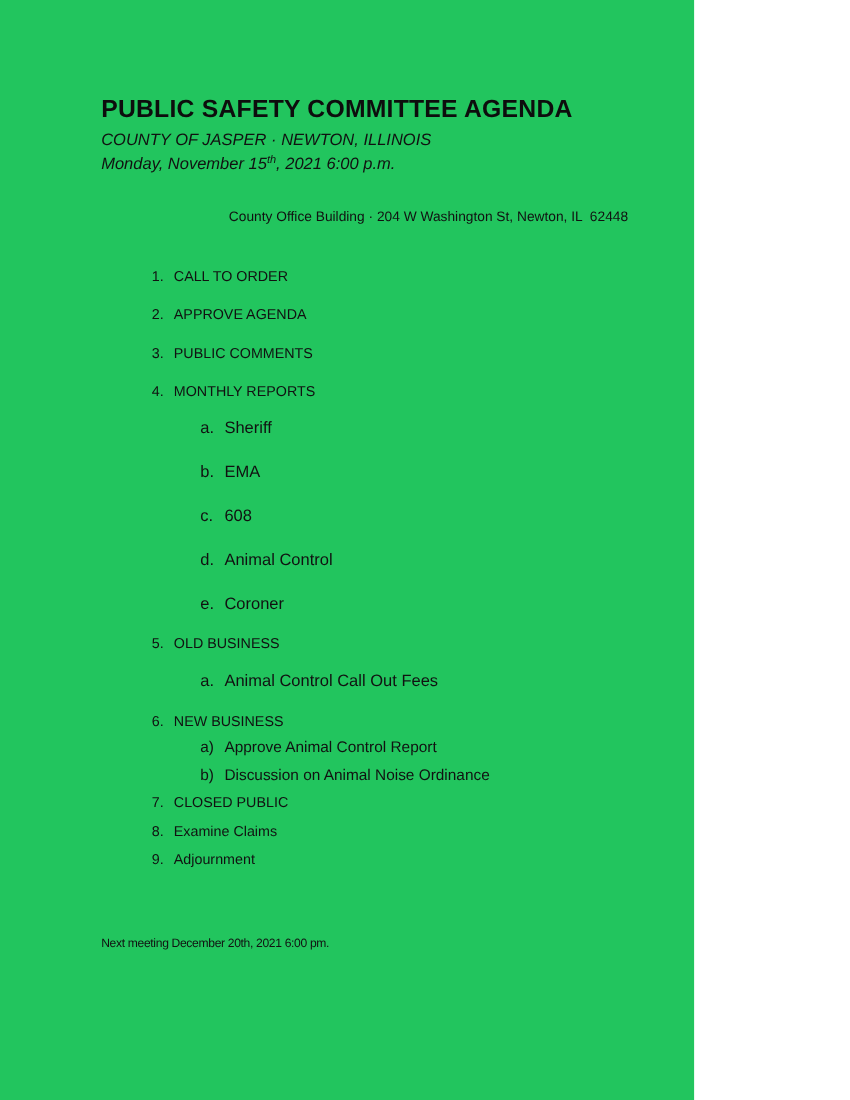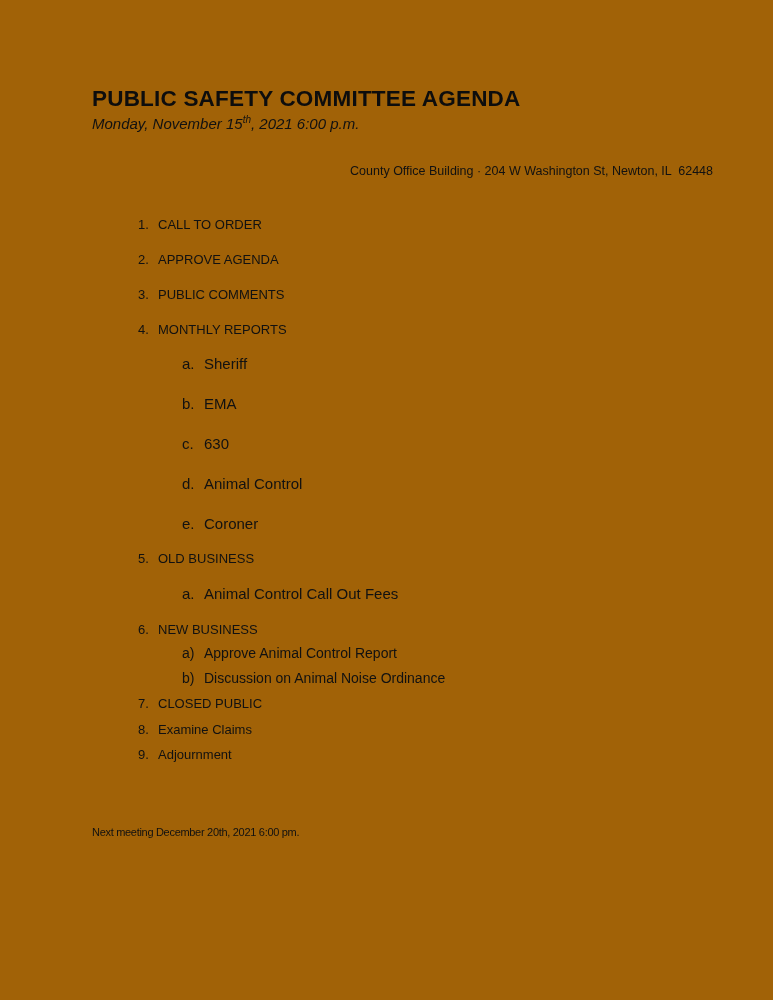--- a/index.html
+++ b/index.html
@@ -1,21 +1,21 @@
 <!DOCTYPE html>
 <html><head>
 <meta charset="utf-8">
 <style>
   * { margin: 0; padding: 0; box-sizing: border-box; }
   html, body { background: #ffffff; }
   .page {
     position: relative;
-    width: 773px;
+    width: 631px;
     height: 1000px;
-    background: #a16207;
+    background: #22c55e;
     color: #111111;
     font-family: "Liberation Sans", sans-serif;
     overflow: hidden;
   }
   .content {
     padding: 86px 60px 0 92px;
   }
   .doc-title {
     font-size: 22.5px;
     font-weight: bold;
@@ -72,20 +72,21 @@
   }
 </style>
 </head>
 <body>
 
 <div class="page">
   <div class="content">
 
     <header>
       <h1 class="doc-title">PUBLIC SAFETY COMMITTEE AGENDA</h1>
+      <p class="subtitle first">COUNTY OF JASPER · NEWTON, ILLINOIS</p>
       <p class="subtitle second"><span>Monday, November 15</span><sup>th</sup><span>, 2021 6:00 p.m.</span></p>
       <p class="address">County Office Building · 204 W Washington St, Newton, IL  62448</p>
     </header>
 
     <main class="agenda">
 
       <div class="line l1 i1">
         <span class="marker1">1.</span>
         <span>CALL TO ORDER</span>
       </div>
@@ -110,21 +111,21 @@
         <span>Sheriff</span>
       </div>
 
       <div class="line l2 s4b">
         <span class="marker2">b.</span>
         <span>EMA</span>
       </div>
 
       <div class="line l2 s4c">
         <span class="marker2">c.</span>
-        <span>630</span>
+        <span>608</span>
       </div>
 
       <div class="line l2 s4d">
         <span class="marker2">d.</span>
         <span>Animal Control</span>
       </div>
 
       <div class="line l2 s4e">
         <span class="marker2">e.</span>
         <span>Coroner</span>

